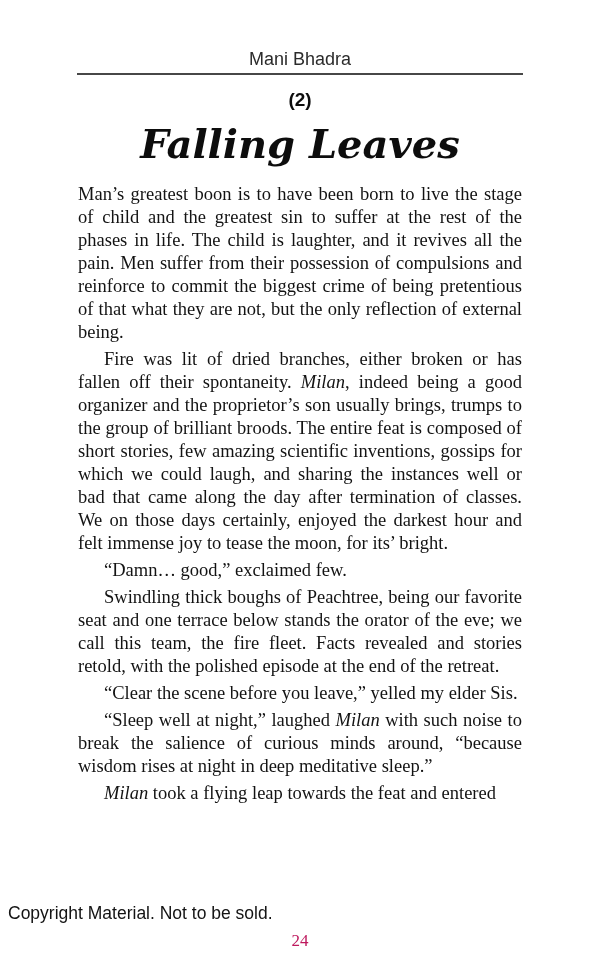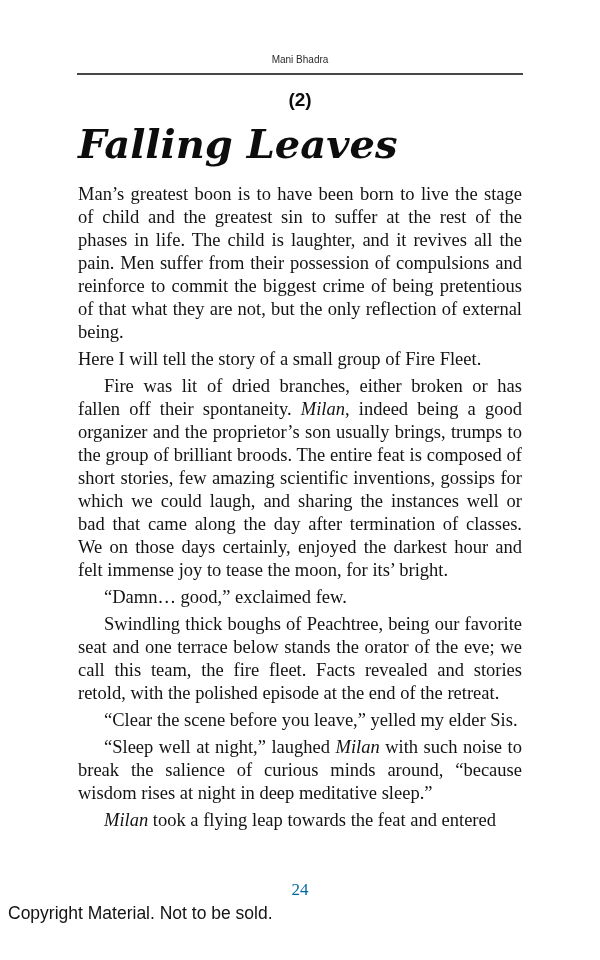--- a/index.html
+++ b/index.html
@@ -17,21 +17,21 @@
   .page {
     position: relative;
     width: 600px;
     height: 960px;
     background: #ffffff;
   }
   .running-head {
     padding-top: 52px;
     text-align: center;
     font-family: "Liberation Sans", sans-serif;
-    font-size: 10px;
+    font-size: 18px;
     line-height: 15px;
     color: #2b2b2b;
   }
   .head-rule {
     width: 446px;
     margin: 6px auto 0 auto;
     border: none;
     border-top: 2px solid #474747;
   }
   .content {
@@ -42,21 +42,21 @@
     margin-top: 13px;
     text-align: center;
     font-family: "Liberation Sans", sans-serif;
     font-weight: bold;
     font-size: 19px;
     line-height: 23px;
     color: #0d0d0d;
   }
   .chapter-title {
     margin: 9px 0 0 0;
-    text-align: left;
+    text-align: center;
     font-family: "DejaVu Serif", serif;
     font-style: italic;
     font-weight: bold;
     font-size: 40px;
     line-height: 48px;
     color: #0d0d0d;
     letter-spacing: 0px;
   }
   .body-text {
     margin-top: 15px;
@@ -72,26 +72,26 @@
     text-indent: 26px;
   }
   .it {
     font-style: italic;
     margin-top: 28px;
   }
   .page-number {
     position: absolute;
     left: 0;
     right: 0;
-    top: 880px;
+    top: 931px;
     text-align: center;
     font-family: "Liberation Serif", serif;
     font-size: 17px;
     line-height: 20px;
-    color: #0369a1;
+    color: #be185d;
   }
   .copyright {
     position: absolute;
     left: 8px;
     right: 0;
     top: 903px;
     text-align: left;
     font-family: "Liberation Sans", sans-serif;
     font-size: 17.5px;
     line-height: 21px;
@@ -106,21 +106,20 @@
   <div class="running-head">Mani Bhadra</div>
   <hr class="head-rule">
 
   <div class="content">
     <div class="chapter-number">(2)</div>
     <h1 class="chapter-title">Falling Leaves</h1>
 
     <div class="body-text">
       <p class="para"><span>Man’s greatest boon is to have been born to live the stage of child and the greatest sin to suffer at the rest of the phases in life. The child is laughter, and it revives all the pain. Men suffer from their possession of compulsions and reinforce to commit the biggest crime of being pretentious of that what they are not, but the only reflection of external being.</span></p>
 
-      <p class="para"><span>Here I will tell the story of a small group of Fire Fleet.</span></p>
 
       <p class="para indent"><span>Fire was lit of dried branches, either broken or has fallen off their spontaneity. </span><span class="it">Milan</span><span>, indeed being a good organizer and the proprietor’s son usually brings, trumps to the group of brilliant broods. The entire feat is composed of short stories, few amazing scientific inventions, gossips for which we could laugh, and sharing the instances well or bad that came along the day after termination of classes. We on those days certainly, enjoyed the darkest hour and felt immense joy to tease the moon, for its’ bright.</span></p>
 
       <p class="para indent"><span>“Damn… good,” exclaimed few.</span></p>
 
       <p class="para indent"><span>Swindling thick boughs of Peachtree, being our favorite seat and one terrace below stands the orator of the eve; we call this team, the fire fleet. Facts revealed and stories retold, with the polished episode at the end of the retreat.</span></p>
 
       <p class="para indent"><span>“Clear the scene before you leave,” yelled my elder Sis.</span></p>
 
       <p class="para indent"><span>“Sleep well at night,” laughed </span><span class="it">Milan</span><span> with such noise to break the salience of curious minds around, “because wisdom rises at night in deep meditative sleep.”</span></p>

